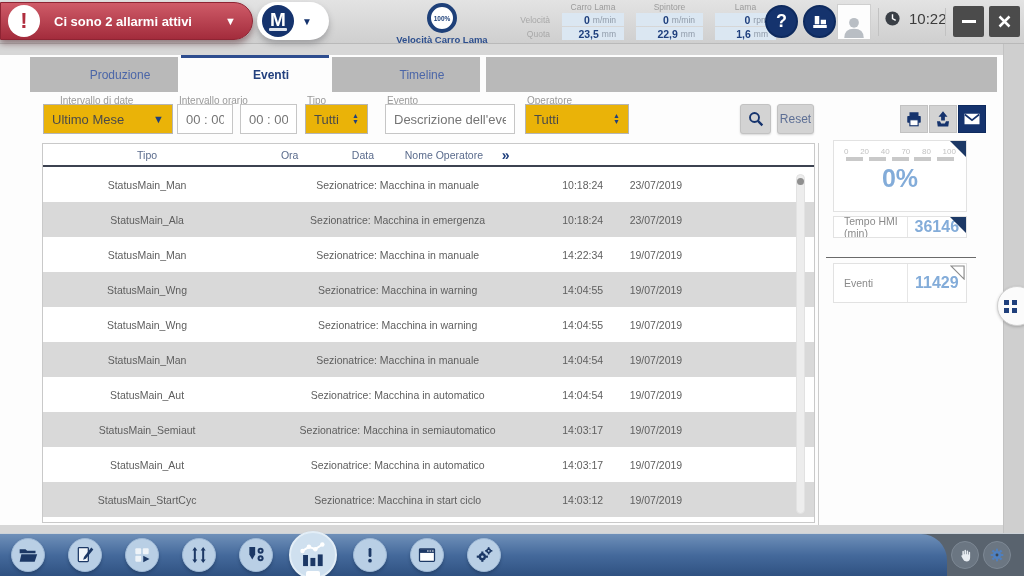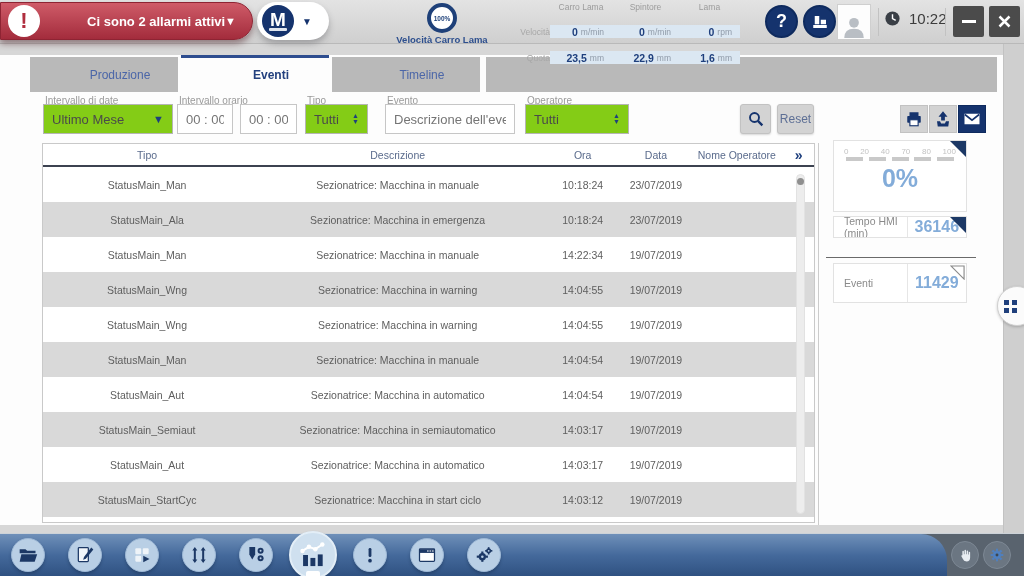--- a/index.html
+++ b/index.html
@@ -8,38 +8,38 @@
   
   .topbar { position:absolute; left:0; top:0; width:1024px; height:44px;
             background:linear-gradient(#e3e3e3,#cfcfcf); border-bottom:1px solid #b9b9b9; z-index:30; }
   .alarm-banner { position:absolute; left:0; top:2px; width:253px; height:38px;
                   background:linear-gradient(#cf5b68,#a32c3c); border-radius:0 19px 19px 0;
                   border:1px solid #8e2433; display:flex; align-items:center; cursor:pointer;
                   box-shadow:0 4px 6px rgba(70,25,32,.45); z-index:3; }
   .alarm-circle { width:32px; height:32px; border-radius:50%; background:#fff; margin-left:7px;
                   display:flex; align-items:center; justify-content:center;
                   color:#b02e3f; font-weight:bold; font-size:22px; }
-  .alarm-text { color:#fff; font-size:13px; font-weight:bold; margin-left:14px; flex:1;text-align:right; }
+  .alarm-text { color:#fff; font-size:13px; font-weight:bold; margin-left:14px; flex:1; }
   .alarm-chev { color:#fff; font-size:11px; margin-right:16px; }
   .logo-pill { position:absolute; left:257px; top:2px; width:72px; height:38px; background:#fff;
                border-radius:19px; box-shadow:0 4px 6px rgba(90,90,95,.4); display:flex; align-items:center; z-index:2; }
   .logo-circle { width:32px; height:32px; border-radius:50%; background:#15336d; margin-left:5px;
                  display:flex; flex-direction:column; align-items:center; justify-content:center; }
   .logo-m { color:#fff; font-weight:bold; font-size:19px; line-height:17px; }
   .logo-sub { width:18px; height:3px; background:#dfe5ee; border-radius:1px; }
   .logo-chev { color:#15336d; font-size:10px; margin-left:8px; }
 
   .gauge-wrap { position:absolute; left:382px; top:2px; width:120px; text-align:center; }
   .gauge-ring { width:30px; height:30px; border:4px solid #1e4079; border-radius:50%;
                 margin:1px auto 0; display:flex; align-items:center; justify-content:center; background:#fff; }
   .gauge-val { font-size:6.5px; font-weight:bold; color:#1e4079; }
   .gauge-label { font-size:9.5px; font-weight:bold; color:#2d4f8e; margin-top:1px; white-space:nowrap; }
 
   .measures { position:absolute; left:500px; top:2px; width:242px; height:40px; font-size:9px; }
-  .mrow { display:grid; grid-template-columns:50px 62px 67px 61px; height:13px; align-items:center; margin-bottom:13px; }
+  .mrow { display:grid; grid-template-columns:50px 62px 67px 61px; height:13px; align-items:center; margin-bottom:1px;gap:12px; }
   .mrow.mhead { height:10px; }
   .mhead .mc { color:#9b9b9b; text-align:center; font-size:8.5px; }
   .mlabel { color:#a8a8a8; text-align:right; padding-right:0; font-size:8.5px; }
   .mcell { background:#dbe7f2; height:13px; display:flex; align-items:center; justify-content:flex-end; padding-right:8px; }
   .mnum { color:#1e3f7d; font-weight:bold; font-size:10.5px; }
   .munit { color:#8f9aa8; font-size:8.5px; margin-left:3px; }
 
   .round-navy { position:absolute; top:5px; width:33px; height:33px; border-radius:50%; background:#15336d;
                 border:2px solid #0e2a5e; display:flex; align-items:center; justify-content:center; cursor:pointer; }
   .help-q { color:#fff; font-size:18px; font-weight:bold; }
@@ -54,21 +54,21 @@
 
   
   .main { position:absolute; left:0; top:55px; width:1003px; height:470px; background:#fdfdfd; }
   .tabstrip { position:absolute; left:30px; top:2px; height:35px; display:flex; }
   .tab { width:148px; height:35px; background:#b9b9b9; margin-right:3px; display:flex;
          align-items:center; justify-content:center; font-size:12px; color:#4b66a8; cursor:pointer;padding-left:32px; }
   .tab.active { background:#fdfdfd; border-top:3px solid #2e4d8f; color:#23407e; font-weight:bold; height:37px; margin-top:-2px; }
   .tabfill { width:511px; height:35px; background:#b9b9b9; margin-left:3px; }
 
   .flabel { position:absolute; font-size:10px; color:#9a9a9a; top:40px; }
-  .fctrl { position:absolute; top:49px; height:30px; background:#84cc16; border:1px solid #b5b5b5;
+  .fctrl { position:absolute; top:49px; height:30px; background:#eab308; border:1px solid #b5b5b5;
            display:flex; align-items:center; font-size:13px; color:#4a4a4a; }
   .select-like { justify-content:space-between; padding:0 8px; cursor:pointer; }
   .chev-navy { color:#1e3f7d; font-size:11px; }
   .spinner { display:flex; flex-direction:column; line-height:6px; font-size:7px; color:#1e3f7d; }
   .time-in, .text-in { border:1px solid #c6c6c6; color:#b3b3b3; font-size:13px; padding:0 8px; outline:none; background:#fff; }
   .sq-btn { position:absolute; top:49px; height:30px; background:#d3d3d3; border:1px solid #c2c2c2; border-radius:3px;
             display:flex; align-items:center; justify-content:center; cursor:pointer; box-shadow:0 1px 2px rgba(0,0,0,.15); }
   .reset-btn { font-size:12px; color:#5d6f95; }
 
   
@@ -240,21 +240,21 @@
 
 <div class="main">
 
   <div class="tabstrip">
     <div class="tab">Produzione</div>
     <div class="tab active">Eventi</div>
     <div class="tab">Timeline</div>
     <div class="tabfill"></div>
   </div>
 
-  <span class="flabel" style="left:45px">Intervallo di date</span>
+  <span class="flabel" style="left:60px">Intervallo di date</span>
   <div class="fctrl select-like" style="left:43px; width:130px">
     <span>Ultimo Mese</span>
     <span class="chev-navy">▼</span>
   </div>
 
   <span class="flabel" style="left:179px">Intervallo orario</span>
   <input class="time-in" style="position: absolute; left: 177px; top: 49px; width: 56px; height: 30px;" placeholder="00 : 00">
   <input class="time-in" style="position: absolute; left: 240px; top: 49px; width: 57px; height: 30px;" placeholder="00 : 00">
 
   <span class="flabel" style="left:307px">Tipo</span>
@@ -284,21 +284,20 @@
           <circle cx="10" cy="10" r="6" fill="none" stroke="#15336d" stroke-width="2.5"></circle>
           <line x1="14.5" y1="14.5" x2="20.5" y2="20.5" stroke="#15336d" stroke-width="3"></line>
         </svg>
     </span>
   </div>
   <div class="sq-btn reset-btn" style="left:777px; width:37px">Reset</div>
 
   <div class="etable">
     <div class="ehead">
       <div class="hc c0">Tipo</div>
-      <div class="hc c1">Descrizione</div>
       <div class="hc c2">Ora</div>
       <div class="hc c3">Data</div>
       <div class="hc c4">Nome Operatore</div>
       <div class="hchev c5">»</div>
     </div>
     <div>
         <div class="erow">
           <div class="ec c0">StatusMain_Man</div>
           <div class="ec c1">Sezionatrice: Macchina in manuale</div>
           <div class="ec c2">10:18:24</div>

